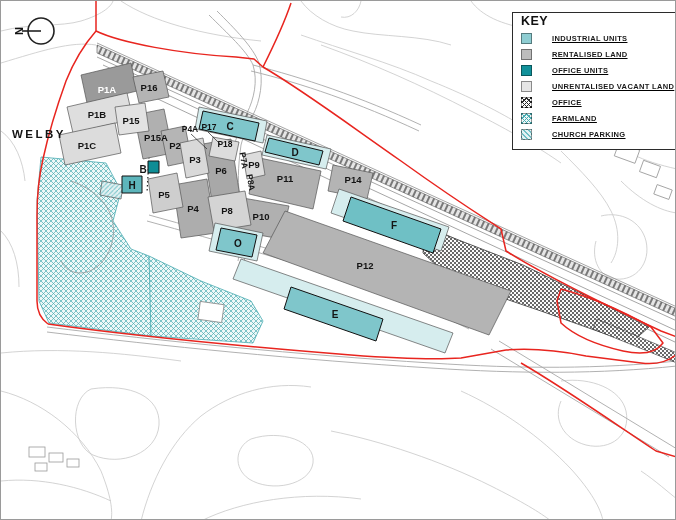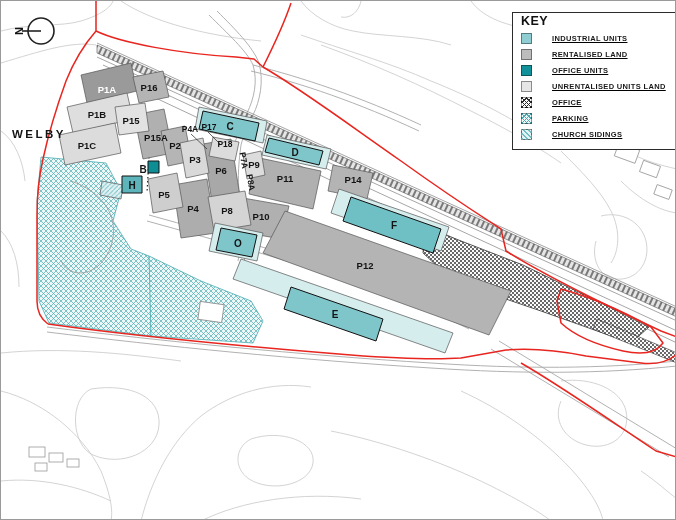--- a/index.html
+++ b/index.html
@@ -242,29 +242,29 @@
   <div class="key-item">
     <span class="sw sw-rentalised"></span>
     <span class="lbl">RENTALISED LAND</span>
   </div>
   <div class="key-item">
     <span class="sw sw-office"></span>
     <span class="lbl">OFFICE UNITS</span>
   </div>
   <div class="key-item">
     <span class="sw sw-unrentalised"></span>
-    <span class="lbl">UNRENTALISED UNITS LAND</span>
+    <span class="lbl">UNRENTALISED VACANT LAND</span>
   </div>
   <div class="key-item">
     <span class="sw sw-sidings"></span>
     <span class="lbl">OFFICE</span>
   </div>
   <div class="key-item">
     <span class="sw sw-farmland"></span>
-    <span class="lbl">PARKING</span>
+    <span class="lbl">FARMLAND</span>
   </div>
   <div class="key-item">
     <span class="sw sw-church"></span>
-    <span class="lbl">CHURCH SIDINGS</span>
+    <span class="lbl">CHURCH PARKING</span>
   </div>
 </div>
 
 </div>
 
 </body></html>

